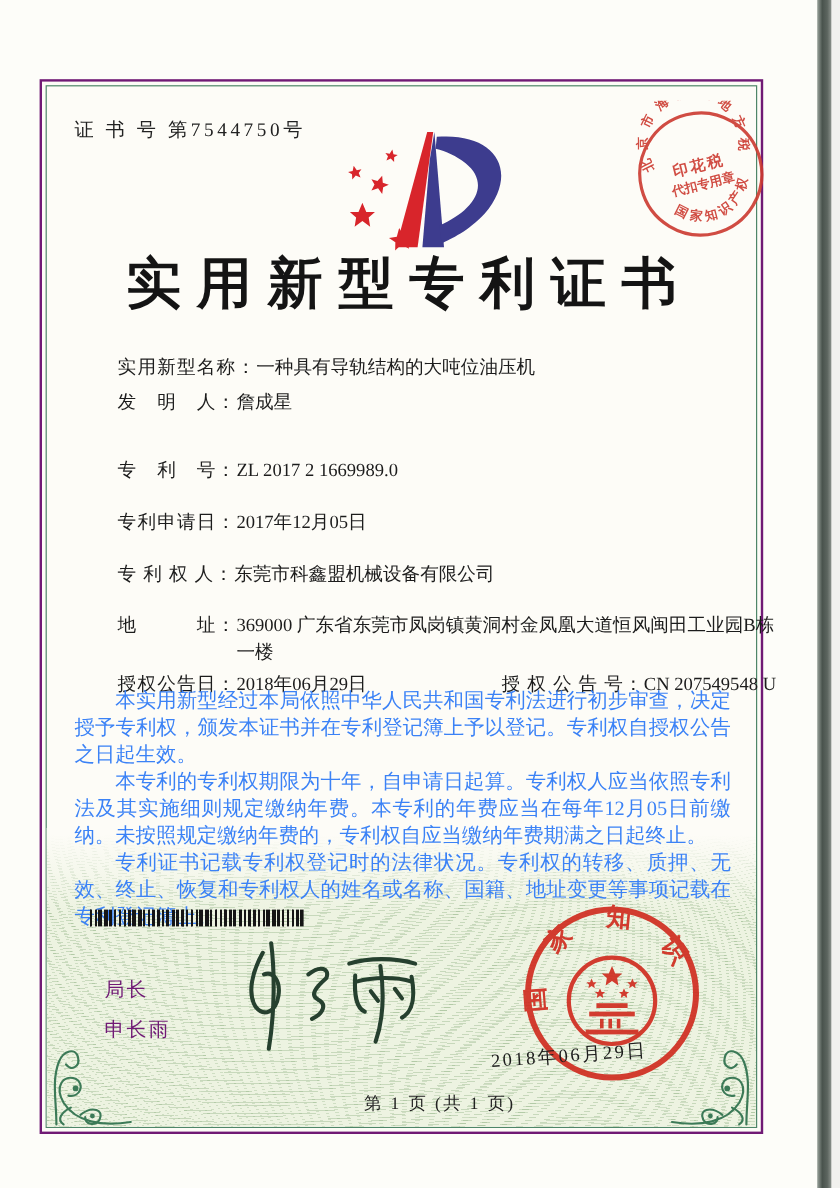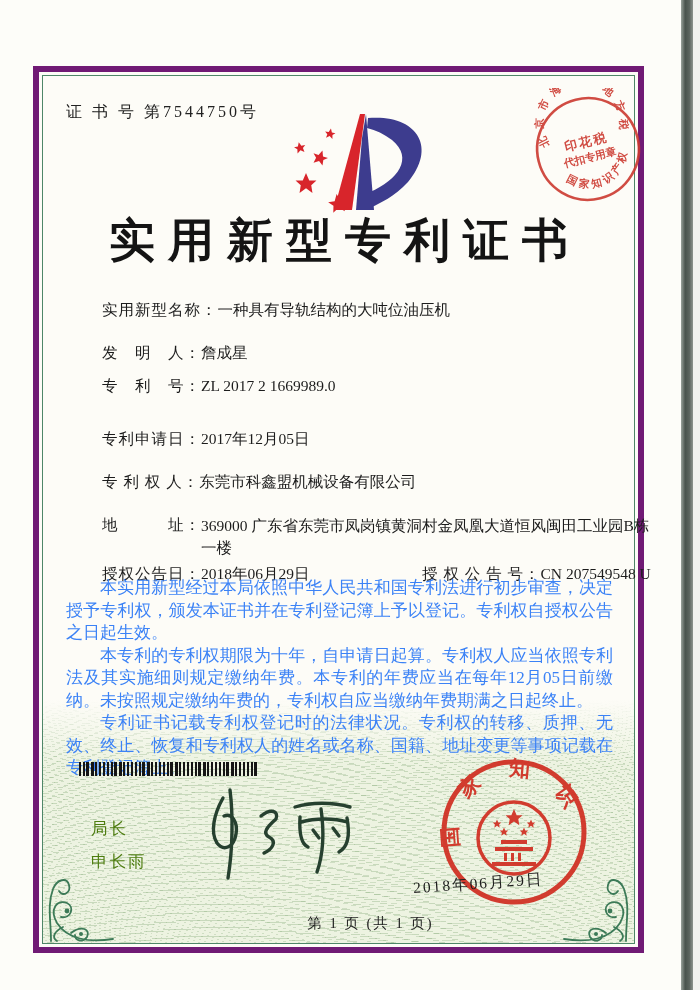--- a/index.html
+++ b/index.html
@@ -7,21 +7,21 @@
     width:700px;height:990px;position:relative;overflow:hidden;
     background:#fdfdf9;
     font-family:"Liberation Serif","DejaVu Serif",serif;
     color:#1c1c1c;
   }
   .scan-edge-dark{position:absolute;left:681px;top:0;width:12px;height:990px;
     background:linear-gradient(90deg,#9aa39c 0%,#49534d 35%,#5c655f 70%,#8d948e 100%);}
   .scan-edge-light{position:absolute;left:693px;top:0;width:7px;height:990px;background:#f1f1ee;}
 
   .cert{position:absolute;left:33px;top:66px;width:599px;height:875px;
-    border:6px solid #701a75;background:#fdfcf7;}
+    border:2px solid #701a75;background:#fdfcf7;}
   .cert-inner{position:absolute;left:3px;top:3px;right:3px;bottom:3px;border:1px solid #4e8668;}
 
   .cert-number{position:absolute;left:27px;top:30px;font-size:16px;letter-spacing:3px;color:#222;}
 
   .logo{position:absolute;left:237px;top:36px;width:168px;height:108px;}
 
   .tax-stamp{position:absolute;left:488px;top:16px;width:122px;height:122px;opacity:.9;}
 
   .title{position:absolute;left:0;top:138px;width:100%;text-align:center;
     font-size:46px;font-weight:bold;letter-spacing:13px;text-indent:13px;color:#141414;}
@@ -43,21 +43,21 @@
       repeating-radial-gradient(150% 95% at 75% 150%, rgba(122,162,110,.26) 0 1px, rgba(0,0,0,0) 1px 9px);
   }
   .band::before{content:"";position:absolute;left:0;right:0;top:0;height:70px;
     background:linear-gradient(#fdfcf7 8%,rgba(253,252,247,0));}
 
   .barcode{position:absolute;left:40px;top:690px;width:178px;height:14px;
     background-image:
       repeating-linear-gradient(90deg,#151515 0 2px,rgba(0,0,0,0) 2px 4px),
       repeating-linear-gradient(90deg,#151515 0 1px,rgba(0,0,0,0) 1px 7px);}
 
-  .director{position:absolute;left:52px;top:746px;font-size:16.5px;letter-spacing:2px;color:#4d7c0f;}
+  .director{position:absolute;left:52px;top:746px;font-size:16.5px;letter-spacing:2px;color:#701a75;}
   .director div{margin-bottom:11px;}
   .signature{position:absolute;left:148px;top:712px;width:175px;height:98px;}
 
   .seal{position:absolute;left:362px;top:678px;width:226px;height:166px;overflow:visible;}
   .seal-date{position:absolute;left:374px;top:800px;width:175px;font-size:15.5px;letter-spacing:2px;
     color:#1d1d1d;transform:rotate(-4deg);white-space:nowrap;}
 
   .flourish{position:absolute;width:74px;height:74px;}
   .flourish.left{left:2px;bottom:2px;}
   .flourish.right{right:2px;bottom:2px;transform:scaleX(-1);}
@@ -133,24 +133,24 @@
       <text x="60" y="72" text-anchor="middle" font-size="10.5" font-weight="bold">代扣专用章</text>
     </g>
   </svg>
 
   <div class="title">实用新型专利证书</div>
 
   <div class="fields">
     <div class="frow" style="top:0">
       <span class="lab">实用新型名称：</span><span>一种具有导轨结构的大吨位油压机</span>
     </div>
-    <div class="frow" style="top:43px">
+    <div class="frow" style="top:29px">
       <span class="lab">发　明　人：</span><span>詹成星</span>
     </div>
-    <div class="frow" style="top:76px">
+    <div class="frow" style="top:86px">
       <span class="lab">专　利　号：</span><span>ZL 2017 2 1669989.0</span>
     </div>
     <div class="frow" style="top:129px">
       <span class="lab">专利申请日：</span><span>2017年12月05日</span>
     </div>
     <div class="frow" style="top:172px">
       <span class="lab">专 利 权 人：</span><span>东莞市科鑫盟机械设备有限公司</span>
     </div>
     <div class="frow" style="top:215px">
       <span class="lab" style="vertical-align:top">地　　　址：</span><span class="addr-val">369000 广东省东莞市凤岗镇黄洞村金凤凰大道恒风闽田工业园B栋一楼</span>

